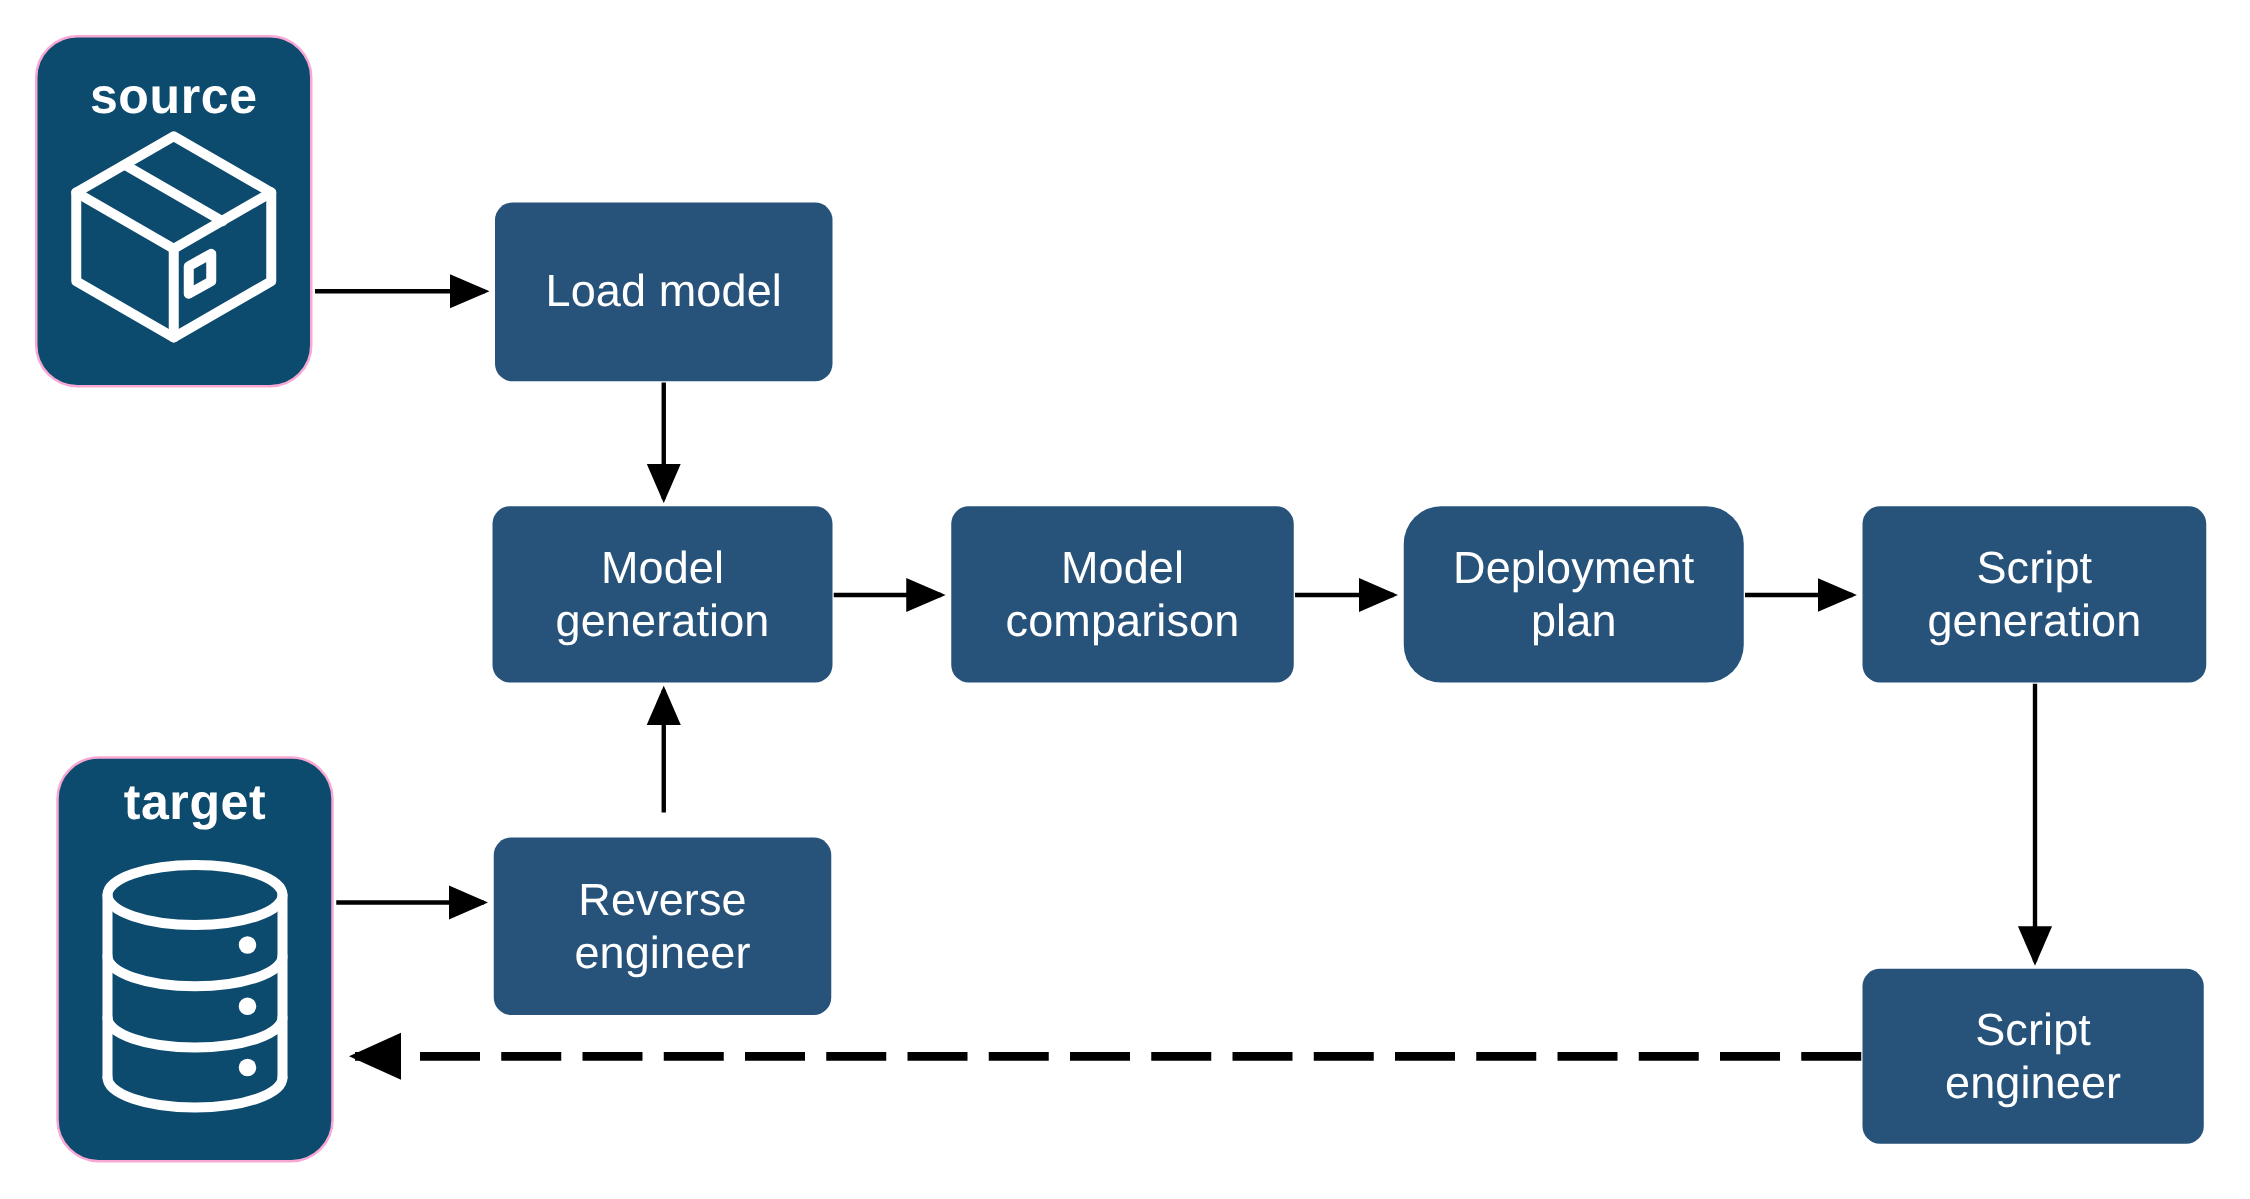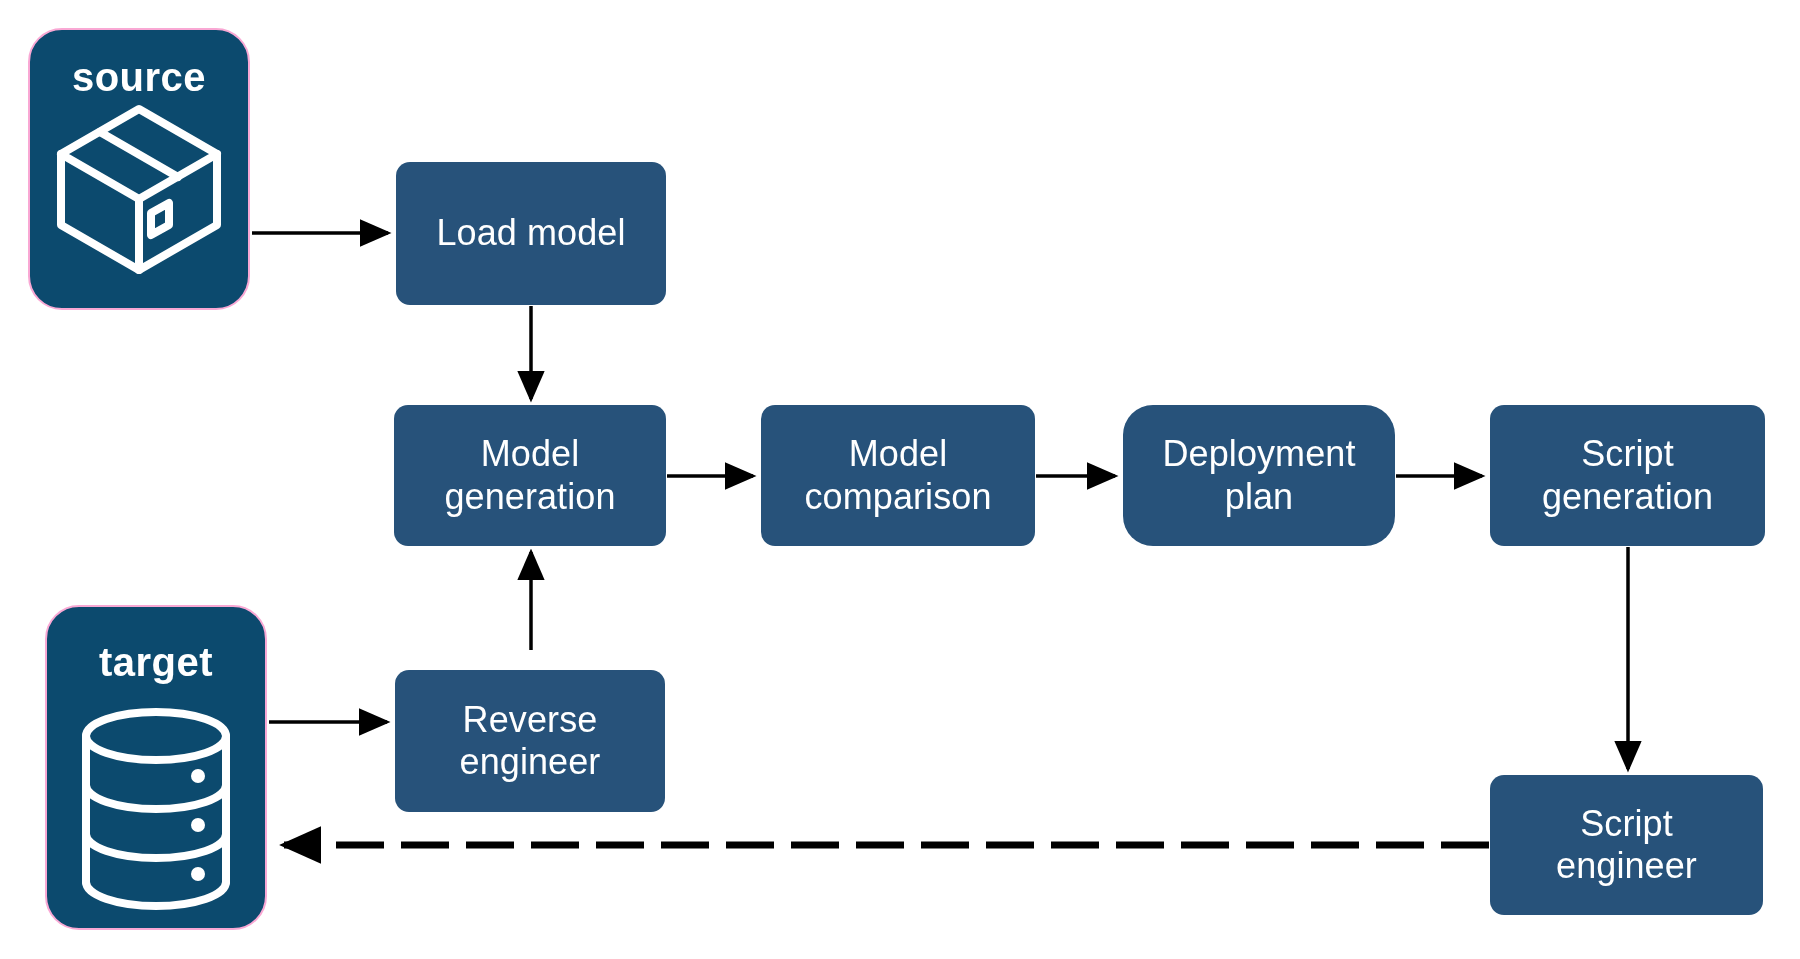--- a/index.html
+++ b/index.html
@@ -102,21 +102,21 @@
           <path d="M89 8 L167 53 L89 98 L11 53 Z"></path>
           <path d="M11 53 L11 124 L89 169 L167 124 L167 53"></path>
           <path d="M89 98 L89 169"></path>
           <path d="M50 31 L128 76"></path>
           <path d="M101 112 L119 102 L119 124 L101 134 Z"></path>
         </g>
       </svg>
     </span>
   </div>
 
-  <div class="node endpoint" style="left:45px; top:605px; width:222px; height:325px; padding-top:32px;">
+  <div class="node endpoint" style="left:45px; top:605px; width:222px; height:325px; padding-top:12px;">
     <div class="endpoint-label">target</div>
     <span class="endpoint-icon" style="margin-top:18px;">
       <svg width="156" height="210" viewBox="0 0 156 210" xmlns="http://www.w3.org/2000/svg">
         <g fill="none" stroke="#ffffff" stroke-width="8" stroke-linejoin="round" stroke-linecap="round">
           <ellipse cx="78" cy="32" rx="70" ry="24"></ellipse>
           <path d="M8 32 L8 178"></path>
           <path d="M148 32 L148 178"></path>
           <path d="M8 178 a70 24 0 0 0 140 0"></path>
           <path d="M8 81 a70 24 0 0 0 140 0"></path>
           <path d="M8 130 a70 24 0 0 0 140 0"></path>

